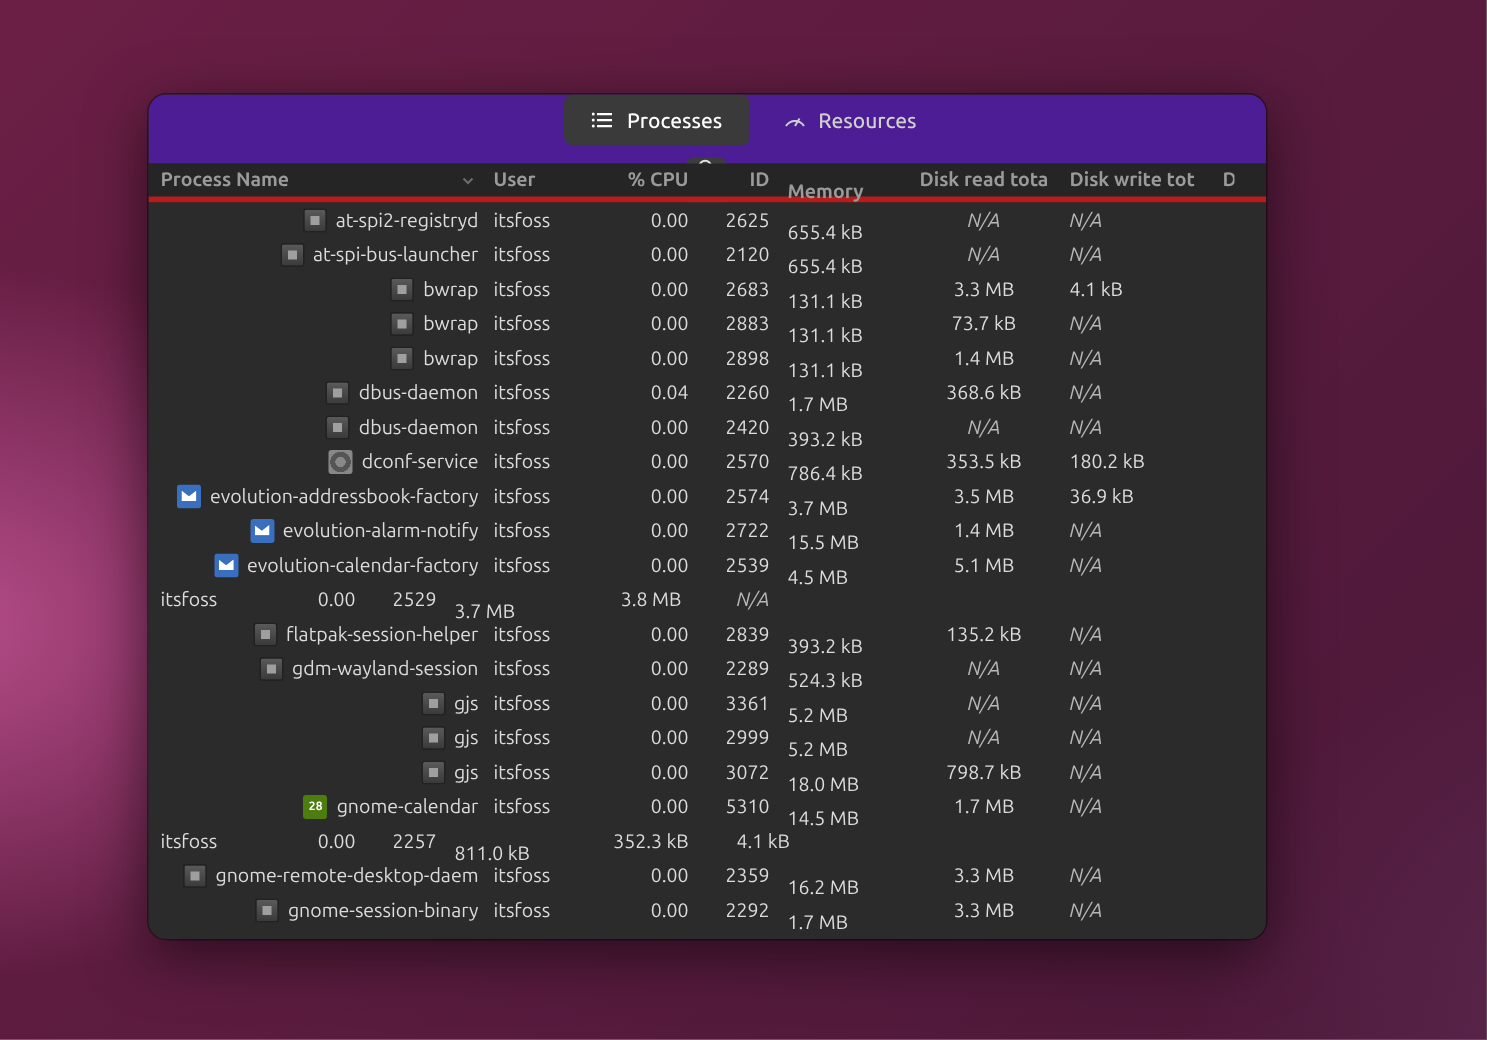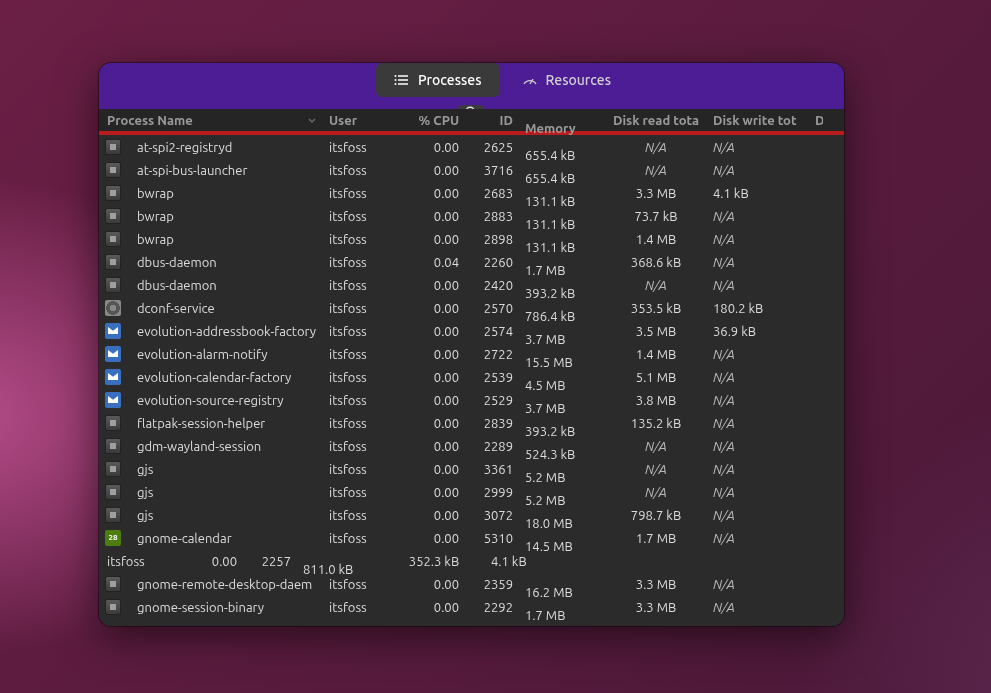--- a/index.html
+++ b/index.html
@@ -84,21 +84,21 @@
     background: #2b2b2b;
   }
   .row {
     display: flex;
     height: 23px;
     align-items: center;
     font-size: 13px;
     color: #dcdcdc;
     padding-left: 2px;
   }
-  .row .pname { display:flex; align-items:center; gap:16px; width:222px; padding:0 4px; overflow:hidden; white-space:nowrap;}
+  .row .pname { display:flex; align-items:center; gap:6px; width:222px; padding:0 4px; overflow:hidden; white-space:nowrap;justify-content:flex-end;}
   .row .pname .icn { width:16px; height:16px; flex:none; border-radius:2px; display:flex; align-items:center; justify-content:center;}
   .icn.generic { background: linear-gradient(#5a5a5a,#3a3a3a); border:1px solid #222;}
   .icn.generic::after{content:""; width:6px;height:6px; background:#9f9f9f;}
   .icn.mail { background: #3a6fbf;}
   .icn.mail::after{content:""; width:10px;height:7px; background:#fff; clip-path: polygon(0 0,100% 0,100% 100%,0 100%,0 0,50% 55%,100% 0);}
   .icn.cal { background:#4d7c0f; color:#fff; font-size:8px; font-weight:700; line-height:16px; text-align:center;}
   .icn.dconf { background: radial-gradient(circle,#888 30%,#555 31%,#555 60%,#888 61%);}
   .row .na { font-style: italic; opacity: 0.8;}
 </style>
 </head>
@@ -188,21 +188,21 @@
         <div class="col drd"><span class="na">N/A</span></div>
         <div class="col dwr"><span class="na">N/A</span></div>
       </div>
       <div class="row">
         <div class="pname">
           <span class="icn generic"></span>
           <span>at-spi-bus-launcher</span>
         </div>
         <div class="col user">itsfoss</div>
         <div class="col cpu">0.00</div>
-        <div class="col id">3716</div>
+        <div class="col id">2120</div>
         <div class="col mem">655.4 kB</div>
         <div class="col drd"><span class="na">N/A</span></div>
         <div class="col dwr"><span class="na">N/A</span></div>
       </div>
       <div class="row">
         <div class="pname">
           <span class="icn generic"></span>
           <span>bwrap</span>
         </div>
         <div class="col user">itsfoss</div>
@@ -302,24 +302,20 @@
           <span>evolution-calendar-factory</span>
         </div>
         <div class="col user">itsfoss</div>
         <div class="col cpu">0.00</div>
         <div class="col id">2539</div>
         <div class="col mem">4.5 MB</div>
         <div class="col drd">5.1 MB</div>
         <div class="col dwr"><span class="na">N/A</span></div>
       </div>
       <div class="row">
-        <div class="pname">
-          <span class="icn mail"></span>
-          <span>evolution-source-registry</span>
-        </div>
         <div class="col user">itsfoss</div>
         <div class="col cpu">0.00</div>
         <div class="col id">2529</div>
         <div class="col mem">3.7 MB</div>
         <div class="col drd">3.8 MB</div>
         <div class="col dwr"><span class="na">N/A</span></div>
       </div>
       <div class="row">
         <div class="pname">
           <span class="icn generic"></span>

